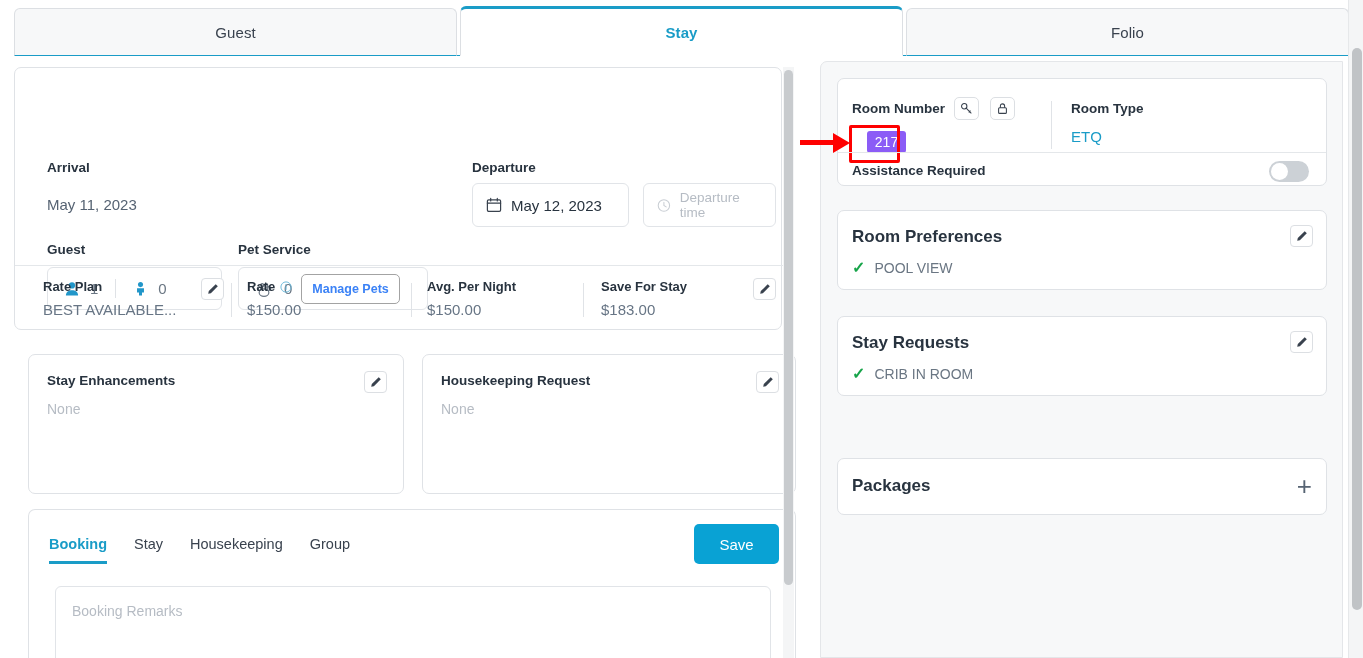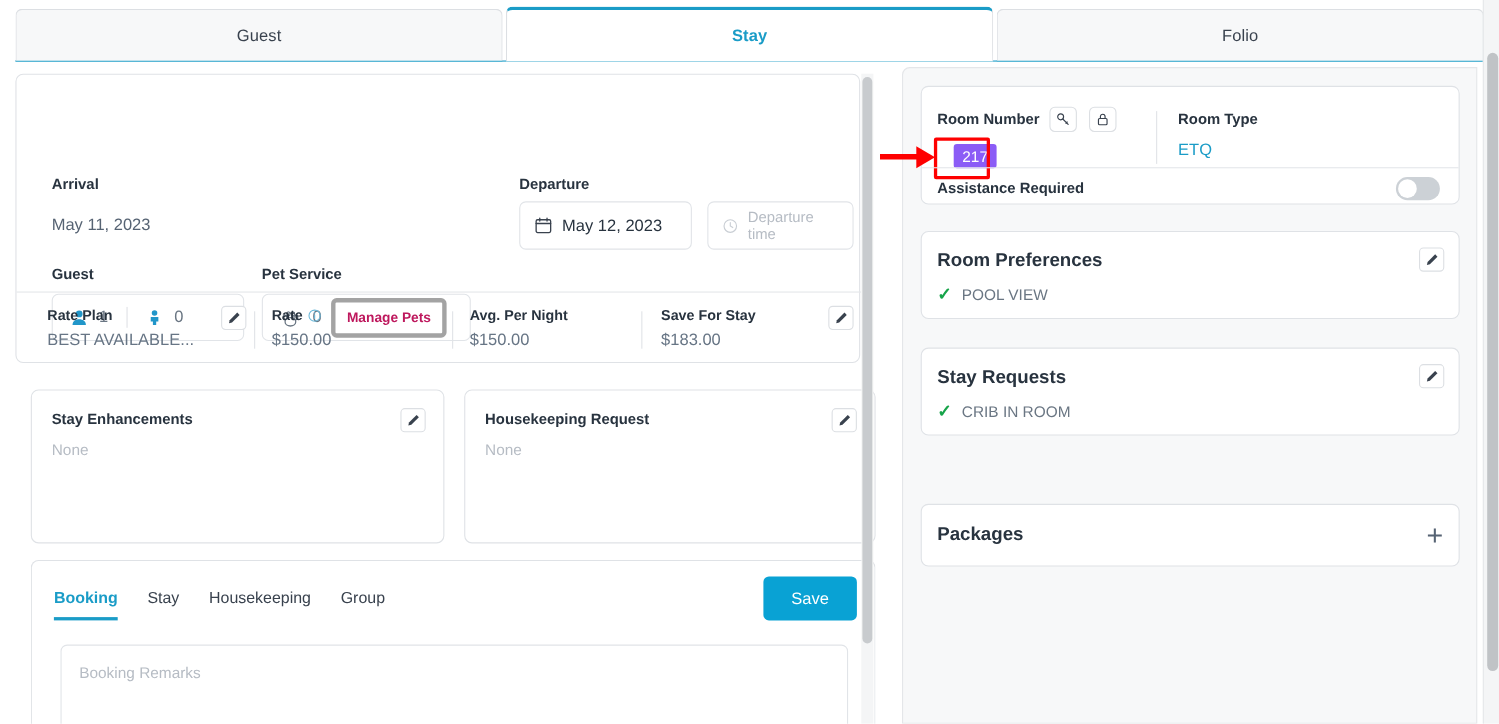--- a/index.html
+++ b/index.html
@@ -52,21 +52,21 @@
   .pet-lbl { position:absolute; left:223px; top:174px; }
   .cnt-box {
     position:absolute; top:199px; height:43px; border:1px solid #e1e4e8; border-radius:6px;
     display:flex; align-items:center; background:#fff;
   }
   .g-box { left:32px; width:175px; padding:0 16px; gap:10px; }
   .p-box { left:223px; width:190px; padding:0 14px; gap:9px; }
   .cnt-num { font-size:15px; color:#6a7683; }
   .vdiv { width:1px; height:19px; background:#dfe2e6; margin:0 7px; }
   .btn-outline {
-    border:4px solid #a3a3a3; border-radius:5px; color:#be185d;
+    border:1px solid #a3a3a3; border-radius:5px; color:#3b82f6;
     font-size:12.5px; font-weight:700; padding:7px 10px; background:#fff; white-space:nowrap;
   }
 
   .ratebar { position:absolute; left:0; bottom:0; width:768px; height:64px; border-top:1px solid #e4e7ea; }
   .rcell { position:absolute; top:13px; }
   .rcell .rl { font-size:13px; font-weight:700; color:#28333f; display:flex; align-items:center; gap:5px; }
   .rcell .rv { font-size:15px; color:#677585; margin-top:7px; }
   .r1 { left:28px; } .r2 { left:232px; } .r3 { left:412px; } .r4 { left:586px; }
   .rsep { position:absolute; top:17px; width:1px; height:34px; background:#e0e3e7; }
   .rate-link { font-size:15px; color:#1a9cc7; }

